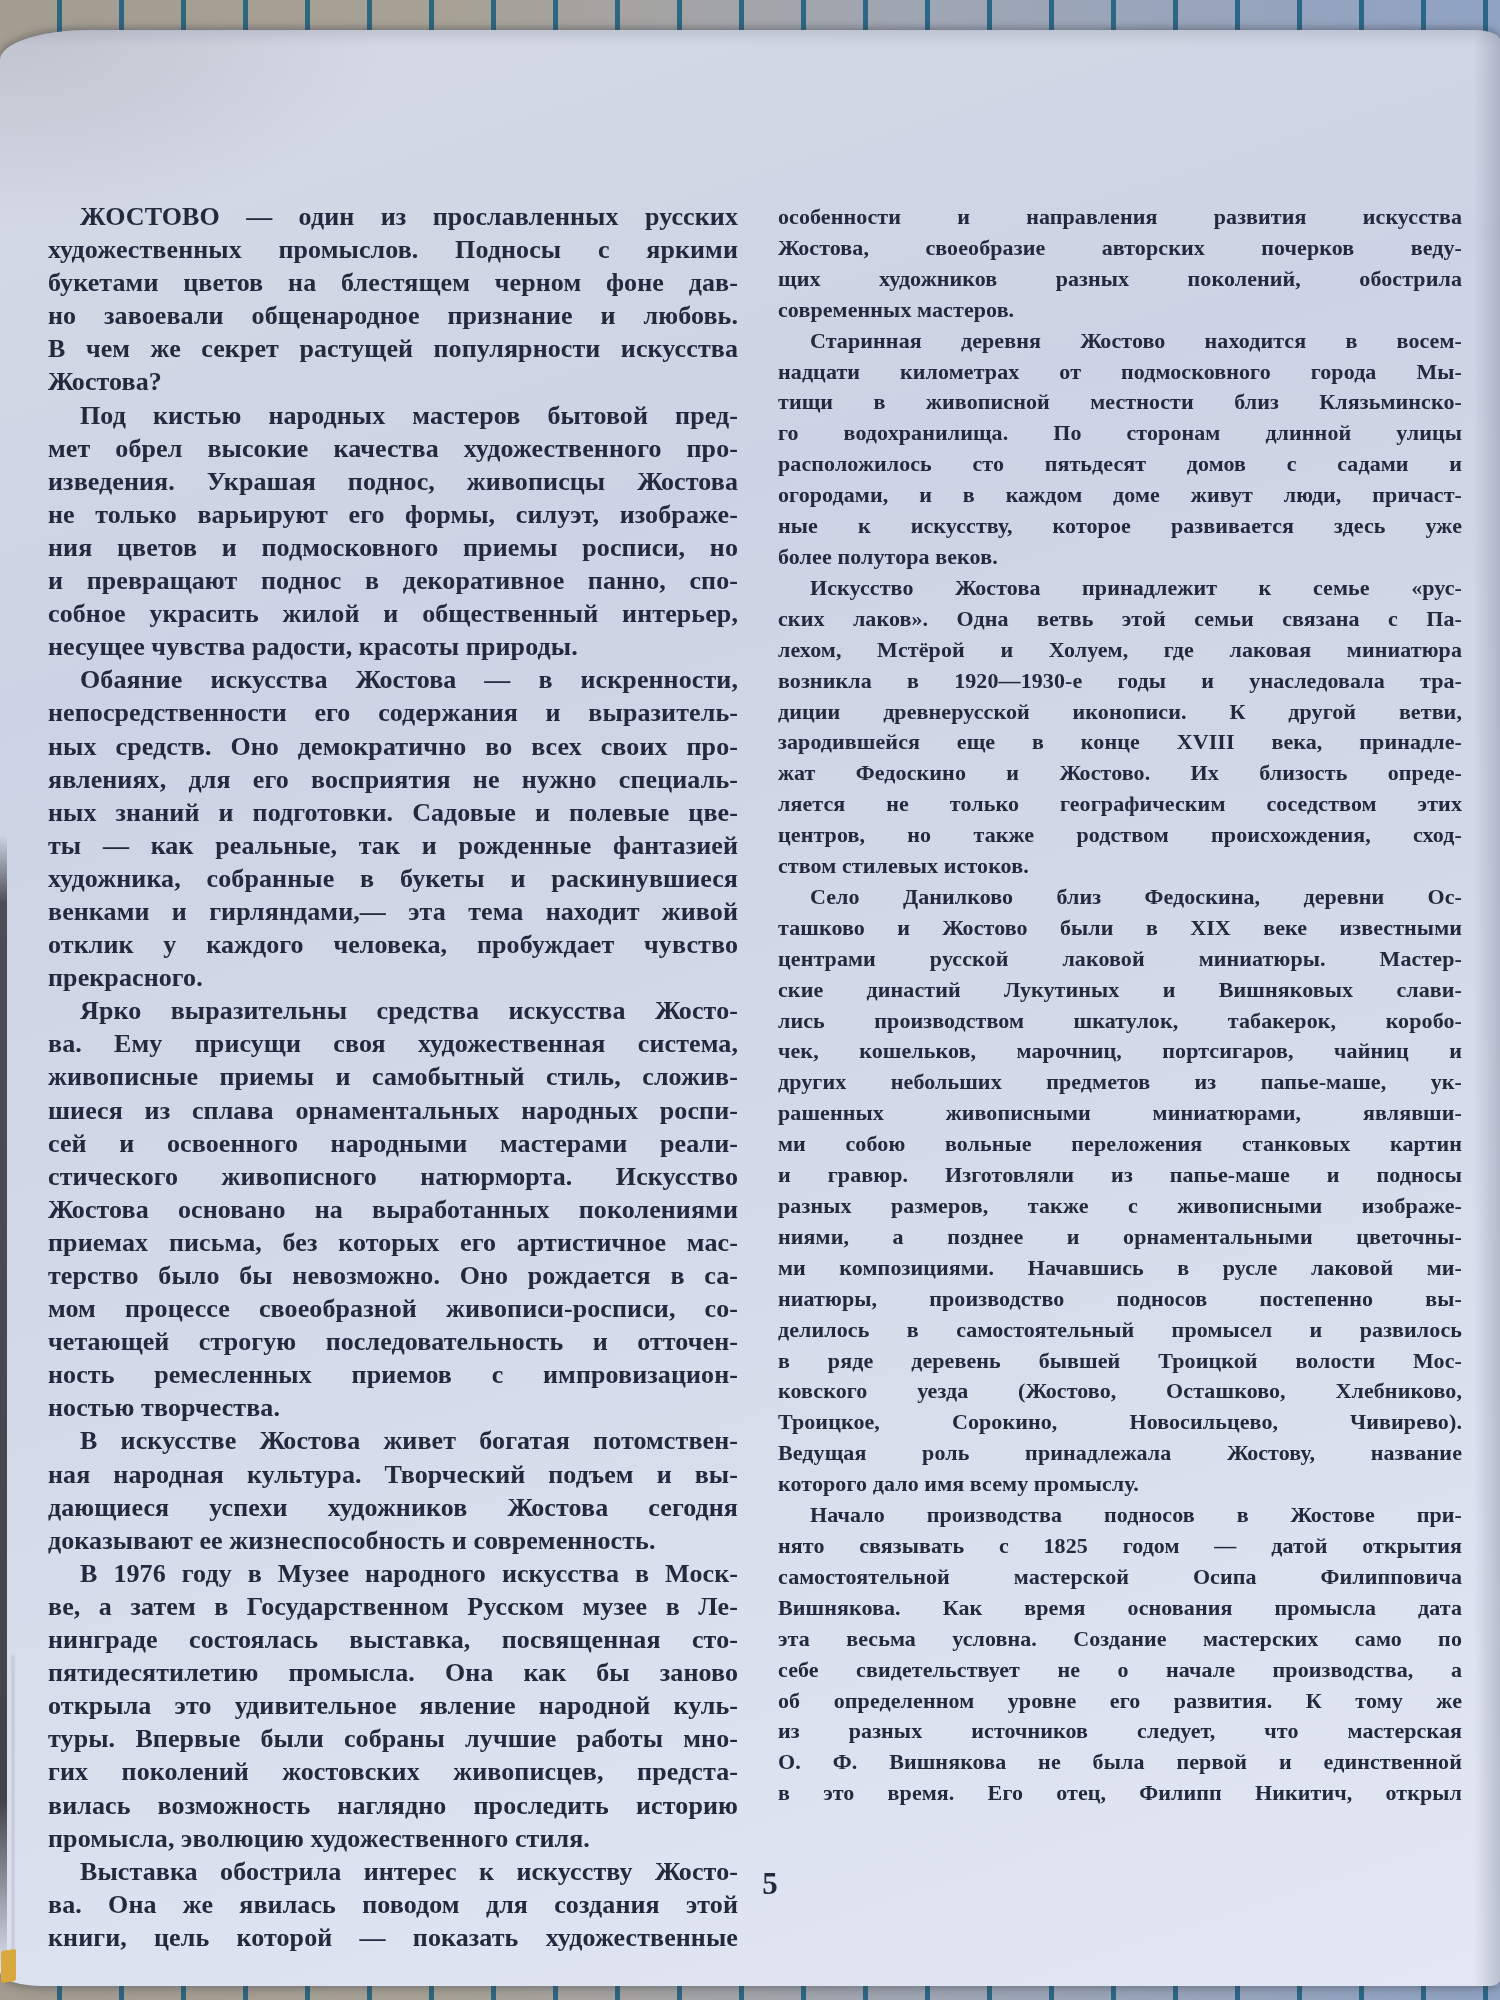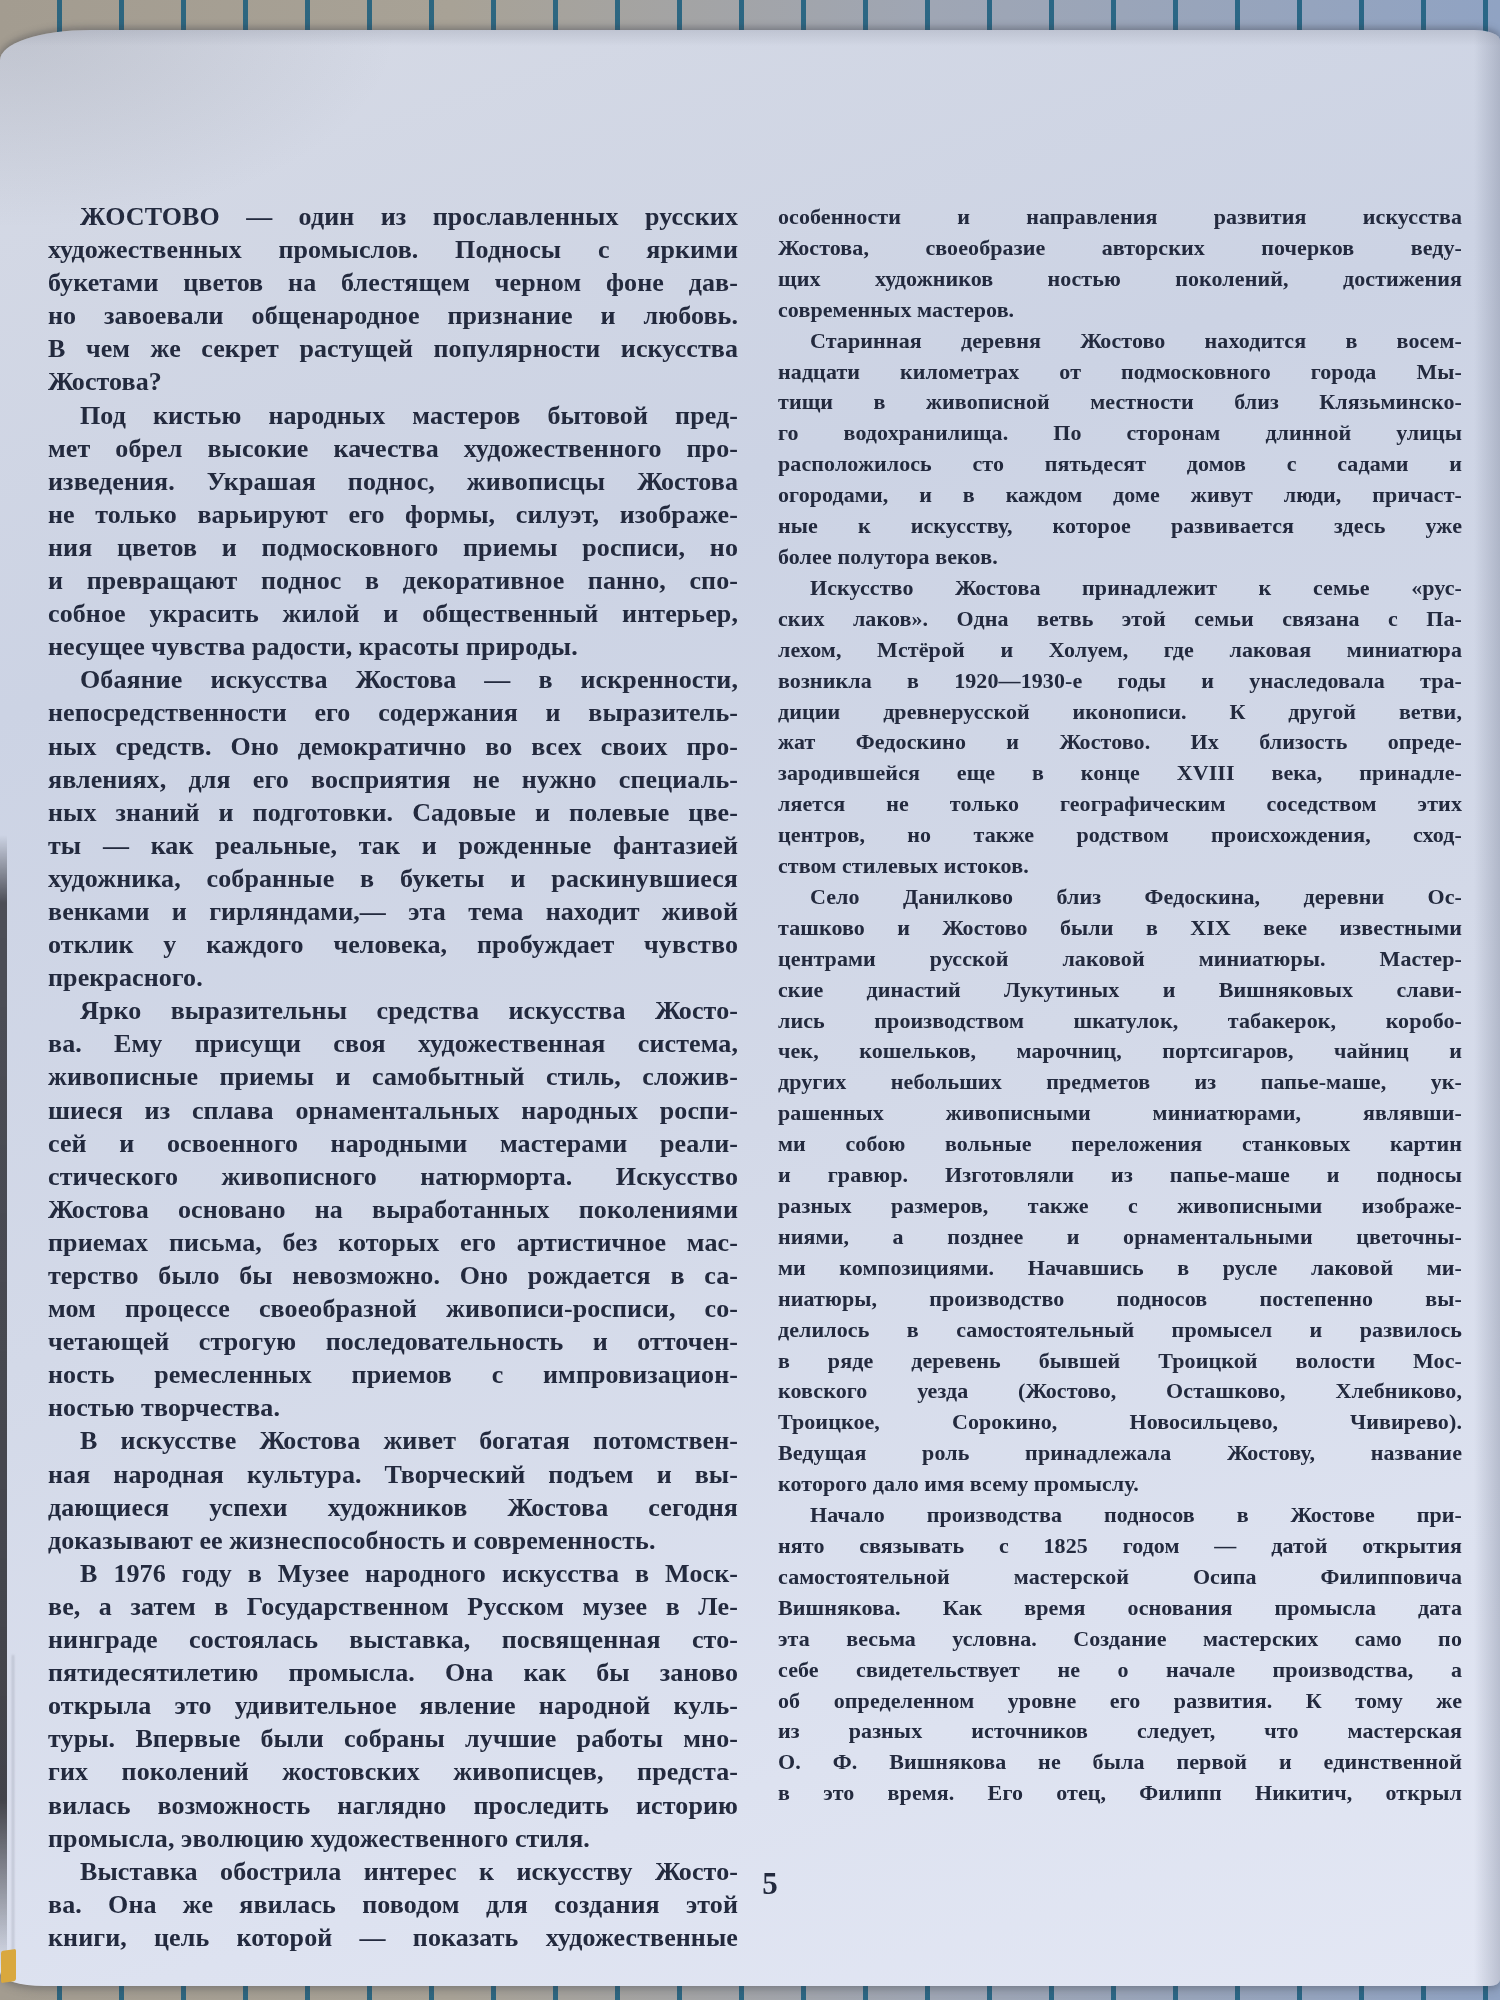--- a/index.html
+++ b/index.html
@@ -131,41 +131,41 @@
         <div class="paragraph">
           <div class="tline indent">Выставка обострила интерес к искусству Жосто-</div>
           <div class="tline">ва. Она же явилась поводом для создания этой</div>
           <div class="tline">книги, цель которой — показать художественные</div>
         </div>
       </div>
     <div class="column column-right">
         <div class="paragraph">
           <div class="tline">особенности и направления развития искусства</div>
           <div class="tline">Жостова, своеобразие авторских почерков веду-</div>
-          <div class="tline">щих художников ностью поколений, достижения</div>
+          <div class="tline">щих художников разных поколений, обострила</div>
           <div class="tline endline">современных мастеров.</div>
         </div>
         <div class="paragraph gap-before">
           <div class="tline indent">Старинная деревня Жостово находится в восем-</div>
           <div class="tline">надцати километрах от подмосковного города Мы-</div>
           <div class="tline">тищи в живописной местности близ Клязьминско-</div>
           <div class="tline">го водохранилища. По сторонам длинной улицы</div>
           <div class="tline">расположилось сто пятьдесят домов с садами и</div>
           <div class="tline">огородами, и в каждом доме живут люди, причаст-</div>
           <div class="tline">ные к искусству, которое развивается здесь уже</div>
           <div class="tline endline">более полутора веков.</div>
         </div>
         <div class="paragraph">
           <div class="tline indent">Искусство Жостова принадлежит к семье «рус-</div>
           <div class="tline">ских лаков». Одна ветвь этой семьи связана с Па-</div>
           <div class="tline">лехом, Мстёрой и Холуем, где лаковая миниатюра</div>
           <div class="tline">возникла в 1920—1930-е годы и унаследовала тра-</div>
           <div class="tline">диции древнерусской иконописи. К другой ветви,</div>
+          <div class="tline">зародившейся еще в конце XVIII века, принадле-</div>
           <div class="tline">жат Федоскино и Жостово. Их близость опреде-</div>
-          <div class="tline">зародившейся еще в конце XVIII века, принадле-</div>
           <div class="tline">ляется не только географическим соседством этих</div>
           <div class="tline">центров, но также родством происхождения, сход-</div>
           <div class="tline endline">ством стилевых истоков.</div>
         </div>
         <div class="paragraph">
           <div class="tline indent">Село Данилково близ Федоскина, деревни Ос-</div>
           <div class="tline">ташково и Жостово были в XIX веке известными</div>
           <div class="tline">центрами русской лаковой миниатюры. Мастер-</div>
           <div class="tline">ские династий Лукутиных и Вишняковых слави-</div>
           <div class="tline">лись производством шкатулок, табакерок, коробо-</div>

